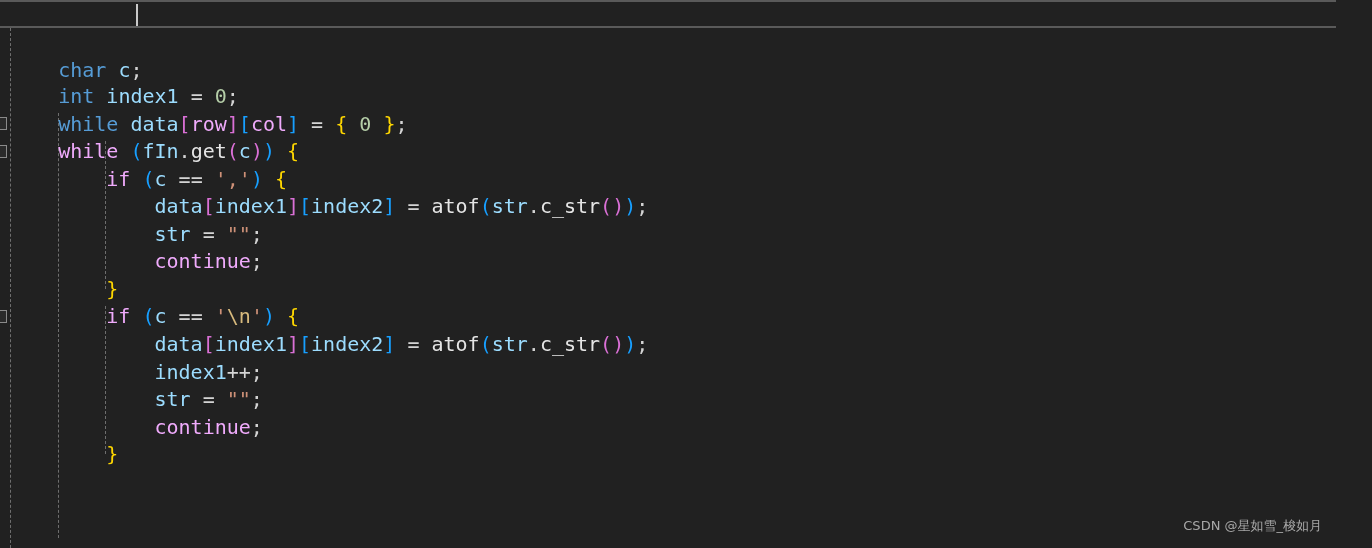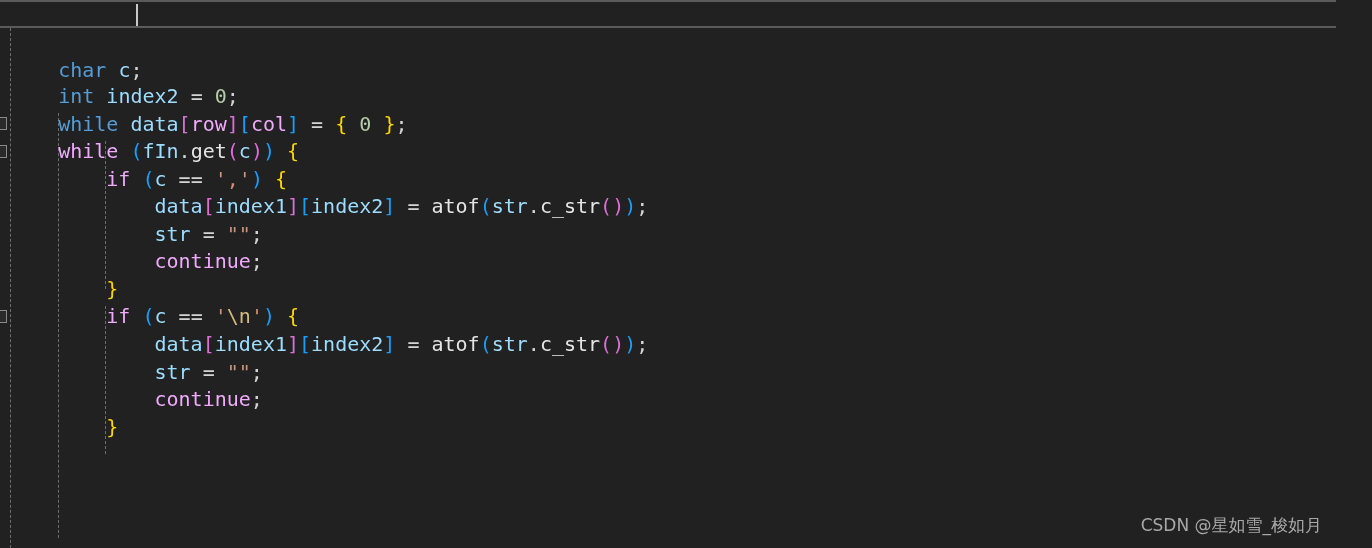--- a/index.html
+++ b/index.html
@@ -91,21 +91,21 @@
   .b2      { color: #da70d6; }   
   .b3      { color: #179fff; }
 
   
   #watermark {
     position: absolute;
     right: 14px;
     bottom: 8px;
     color: #a8a8a8;
     font-family: "DejaVu Sans", "Liberation Sans", sans-serif;
-    font-size: 17px;
+    font-size: 13px;
     z-index: 10;
     white-space: nowrap;
   }
 </style>
 </head>
 <body>
 
 <div id="editor">
 
   <div class="guide" style="left:10px; top:28px; height:520px;"></div>
@@ -117,24 +117,24 @@
   <div class="fold-marker" style="top:145px;"></div>
   <div class="fold-marker" style="top:310px;"></div>
 
   <div id="code">
 
     <div class="line current">
       <span class="line-inner">    <span class="kw">char</span> <span class="id">c</span><span class="op">;</span></span>
       <span class="caret" style="left:136px; top:2px;"></span>
     </div>
 
-
-    <div class="line">
-      <span class="line-inner">    <span class="kw">int</span> <span class="id">index2</span> <span class="op">=</span> <span class="num">0</span><span class="op">;</span></span>
-    </div>
+    <div class="line">
+      <span class="line-inner">    <span class="kw">int</span> <span class="id">index1</span> <span class="op">=</span> <span class="num">0</span><span class="op">;</span></span>
+    </div>
+
 
     <div class="line">
       <span class="line-inner">    <span class="kw">while</span> <span class="id">data</span><span class="b2">[</span><span class="kwc">row</span><span class="b2">]</span><span class="b3">[</span><span class="kwc">col</span><span class="b3">]</span> <span class="op">=</span> <span class="b1">{</span> <span class="num">0</span> <span class="b1">}</span><span class="op">;</span></span>
     </div>
 
     <div class="line">
       <span class="line-inner">    <span class="kwc">while</span> <span class="b3">(</span><span class="id">fIn</span><span class="op">.</span><span class="fn">get</span><span class="b2">(</span><span class="id">c</span><span class="b2">)</span><span class="b3">)</span> <span class="b1">{</span></span>
     </div>
 
     <div class="line">
@@ -159,20 +159,23 @@
     </div>
 
     <div class="line">
       <span class="line-inner">        <span class="kwc">if</span> <span class="b3">(</span><span class="id">c</span> <span class="op">==</span> <span class="str">'</span><span class="esc">\n</span><span class="str">'</span><span class="b3">)</span> <span class="b1">{</span></span>
     </div>
 
     <div class="line">
       <span class="line-inner">            <span class="id">data</span><span class="b2">[</span><span class="id">index1</span><span class="b2">]</span><span class="b3">[</span><span class="id">index2</span><span class="b3">]</span> <span class="op">=</span> <span class="fn">atof</span><span class="b3">(</span><span class="id">str</span><span class="op">.</span><span class="fn">c_str</span><span class="b2">(</span><span class="b2">)</span><span class="b3">)</span><span class="op">;</span></span>
     </div>
 
+    <div class="line">
+      <span class="line-inner">            <span class="id">index1</span><span class="op">++;</span></span>
+    </div>
 
 
     <div class="line">
       <span class="line-inner">            <span class="id">str</span> <span class="op">=</span> <span class="str">""</span><span class="op">;</span></span>
     </div>
 
     <div class="line">
       <span class="line-inner">            <span class="kwc">continue</span><span class="op">;</span></span>
     </div>
 

